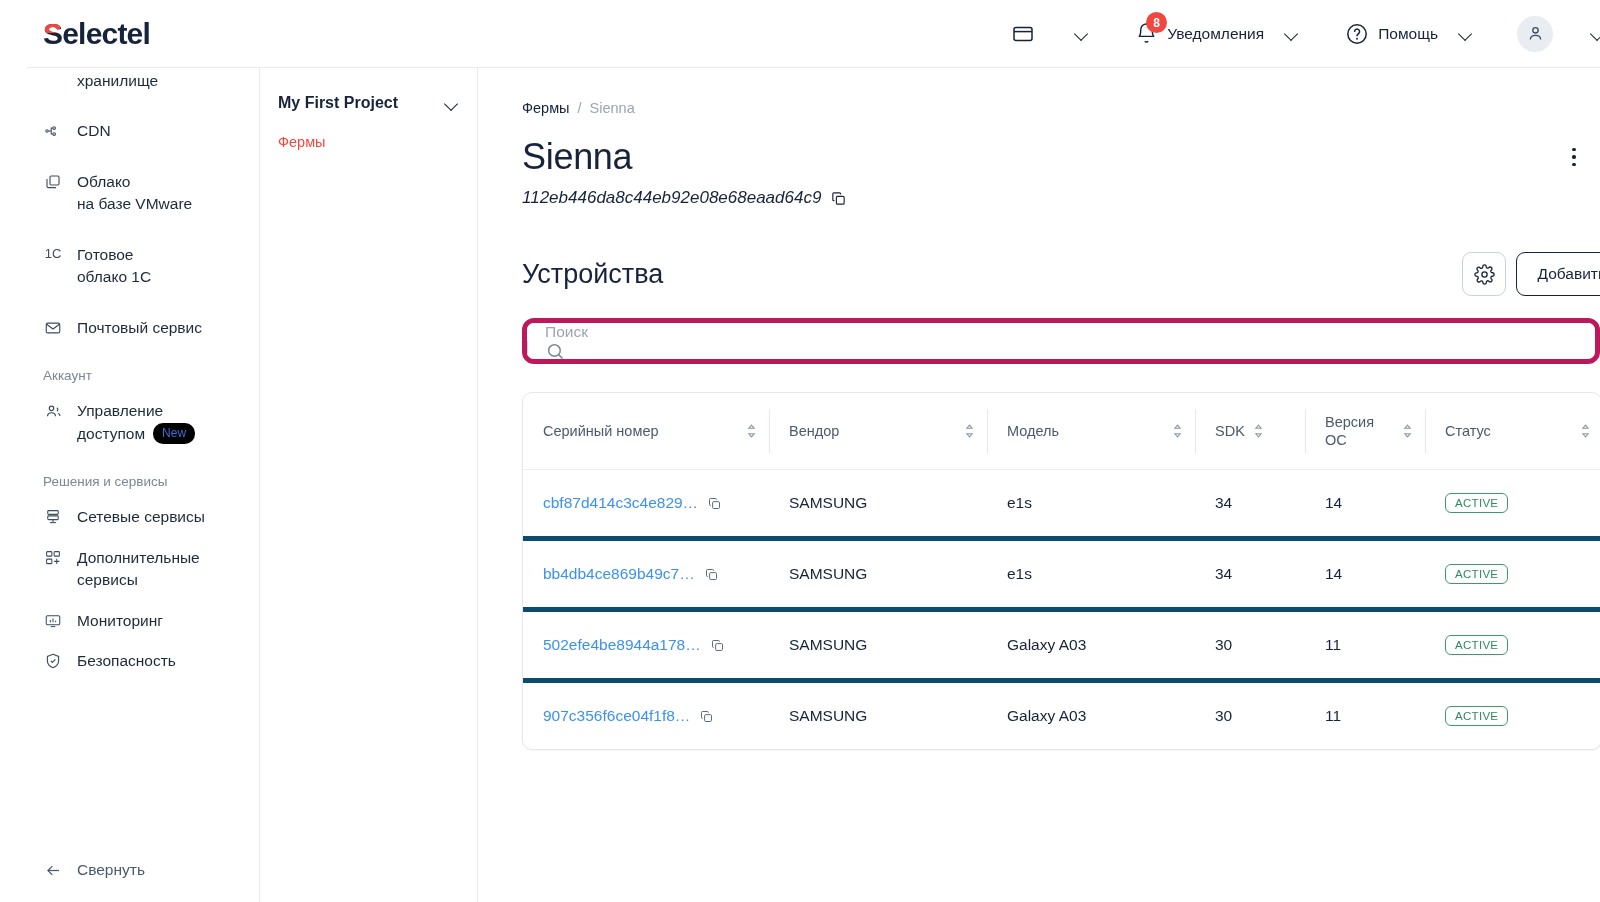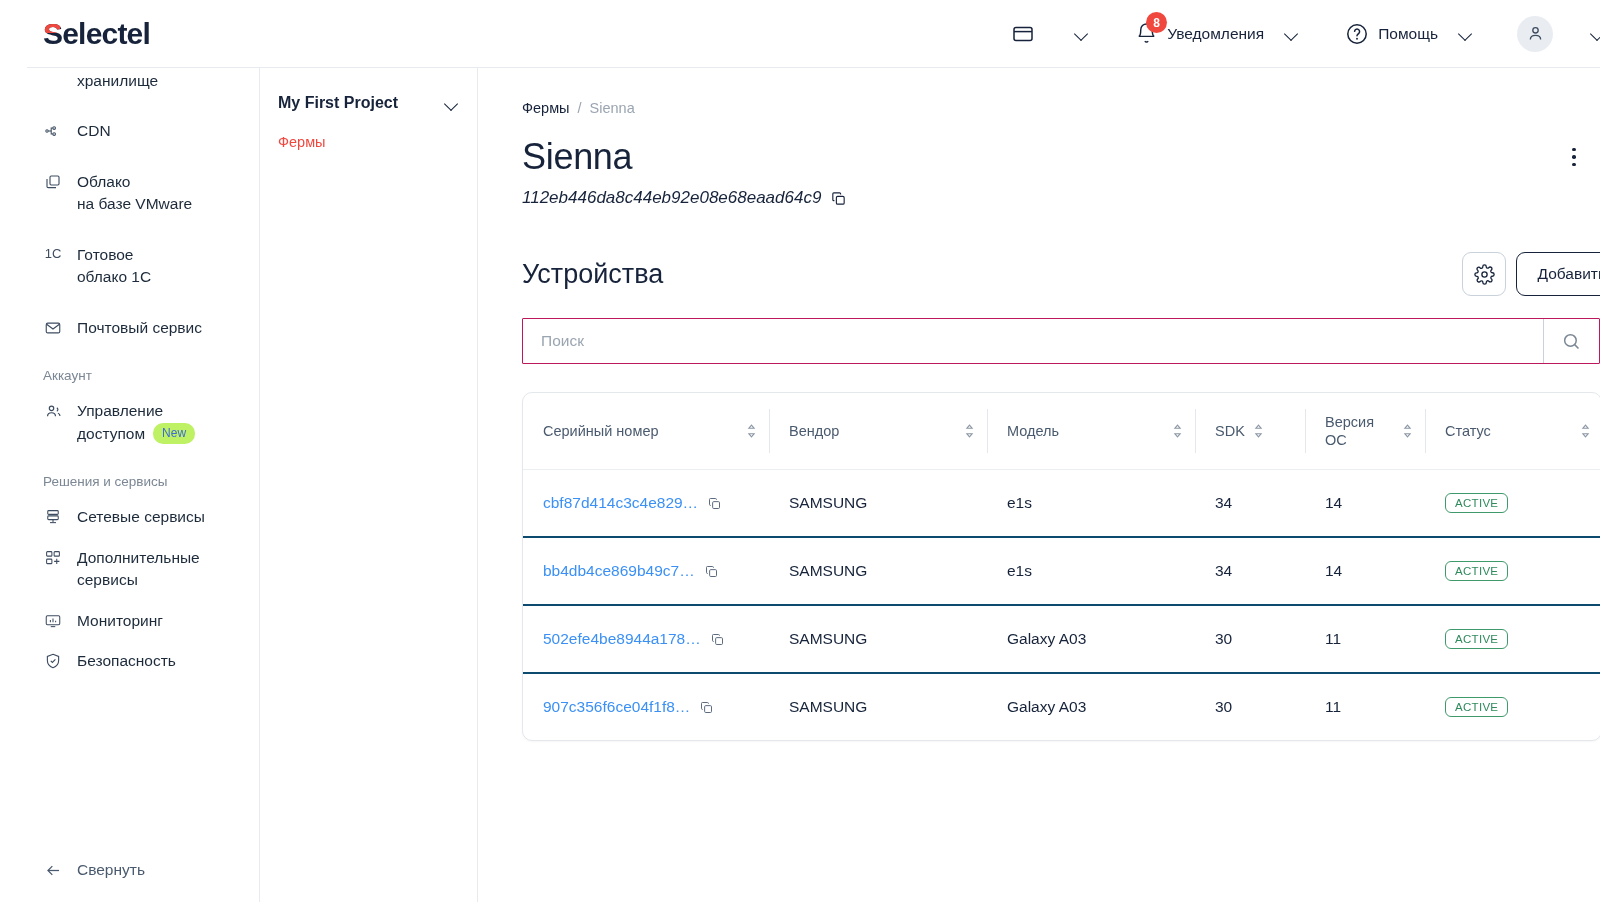--- a/index.html
+++ b/index.html
@@ -56,21 +56,21 @@
               padding: 9px 16px 9px 16px; font-size: 15.5px; color: #1c2a3a;
               cursor: pointer; line-height: 1.45; position: relative; }
   .nav-item .ic { width: 20px; flex: none; display: flex; align-items: center;
                   justify-content: center; height: 22px; color: #4a5a6e; }
   .nav-item .lbl { white-space: pre-line; }
   .nav-item.partial { padding-top: 0; }
   .nav-item.active { background: #f5f7f9; }
   .nav-item.active::before { content: ""; position: absolute; left: 0; top: 0;
       bottom: 0; width: 3px; background: #f0483e; }
   .sec-label { font-size: 13.5px; color: #7b8794; padding: 20px 16px 8px 16px; }
-  .pill-new { display: inline-block; background: #bef264; color: #3f6bd4;
+  .pill-new { display: inline-block; background: #000000; color: #3f6bd4;
       font-size: 12px; border-radius: 10px; padding: 2px 9px; margin-left: 8px;
       vertical-align: 2px; }
   .collapse-row { position: absolute; bottom: 0; left: 0; right: 0; height: 64px;
       display: flex; align-items: center; gap: 14px; padding: 0 16px;
       color: #4a5a6e; font-size: 15.5px; cursor: pointer; background: #fff; }
 
   
   .project-panel { width: 218px; flex: none; border-right: 1px solid #e7eaee; background: #fff; }
   .proj-head { display: flex; align-items: center; justify-content: space-between;
       padding: 26px 18px 0 18px; cursor: pointer; }
@@ -95,41 +95,41 @@
   .sec-head { display: flex; align-items: center; margin-top: 44px; }
   .sec-title { font-size: 27px; color: #16233a; }
   .sec-actions { margin-left: auto; display: flex; align-items: center; gap: 10px; }
   .icon-btn { width: 44px; height: 44px; border: 1px solid #c9d1da; border-radius: 9px;
       background: #fff; display: flex; align-items: center; justify-content: center; cursor: pointer; }
   .btn-outline { height: 44px; border: 1.5px solid #16233a; border-radius: 9px; background: #fff;
       padding: 0 20px; font-size: 15.5px; color: #16233a; cursor: pointer;
       font-family: inherit; display: flex; align-items: center; }
 
   .search-row { margin-top: 22px; display: flex; width: 1078px; height: 46px;
-      border: 1px solid #be185d; border-radius: 1px; overflow: hidden; }
+      border: 5px solid #be185d; border-radius: 12px; overflow: hidden; flex-direction: column; }
   .search-input { flex: 1; border: none; outline: none; padding: 0 18px; font-size: 15.5px;
       font-family: inherit; color: #16233a; background: #fff; }
   .search-input::placeholder { color: #9aa5b1; }
   .search-btn { width: 56px; border-left: 1px solid #c9d1da; background: #fff;
       display: flex; align-items: center; justify-content: center; cursor: pointer; }
 
   
   .table-wrap { margin-top: 28px; width: 1080px; border: 1px solid #e4e8ec;
       border-radius: 10px; background: #fff; overflow: hidden;
       box-shadow: 0 1px 2px rgba(20,35,60,0.04); }
   table { border-collapse: collapse; width: 100%; table-layout: fixed; }
   thead th { text-align: left; font-weight: 400; font-size: 14.5px; color: #4a5a6e;
       padding: 20px 0 20px 20px; vertical-align: middle; position: relative;
       border-bottom: 1px solid #eceff2; }
   thead th .th-in { display: flex; align-items: center; gap: 8px; padding-right: 12px; }
   thead th .th-txt { flex: 1; white-space: pre-line; line-height: 1.25; }
   thead th + th::before { content: ""; position: absolute; left: 0; top: 16px; bottom: 16px;
       width: 1px; background: #e4e8ec; }
   tbody td { font-size: 15.5px; color: #16233a; padding: 23px 0 23px 20px;
-      border-top: 2px solid #0c4a6e; }
+      border-top: 5px solid #0c4a6e; }
   tbody tr:first-child td { border-top: none; }
   .sn-cell { display: flex; align-items: center; gap: 9px; }
   .sn-link { color: #3b90f5; cursor: pointer; white-space: nowrap; overflow: hidden;
              text-overflow: ellipsis; max-width: 172px; }
   .copy-ic { cursor: pointer; flex: none; display: inline-flex; }
   .status-chip { display: inline-block; border: 1px solid #3f9a6b; color: #2f8a5c;
       border-radius: 6px; font-size: 11.5px; letter-spacing: 0.3px;
       padding: 3px 9px; font-weight: 400; }
   .sort-ic { flex: none; display: inline-flex; cursor: pointer; }
   svg { display: block; }

